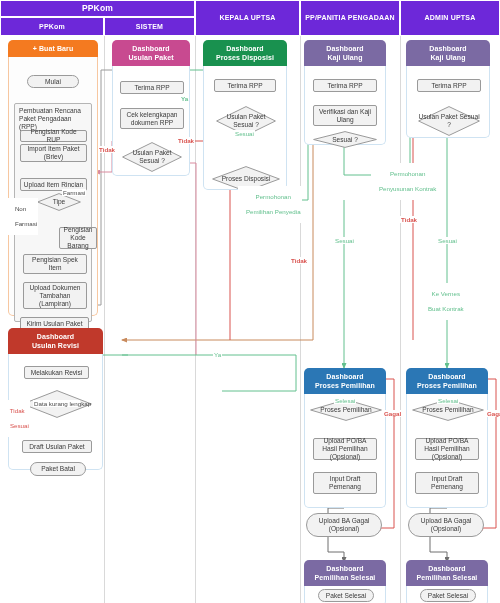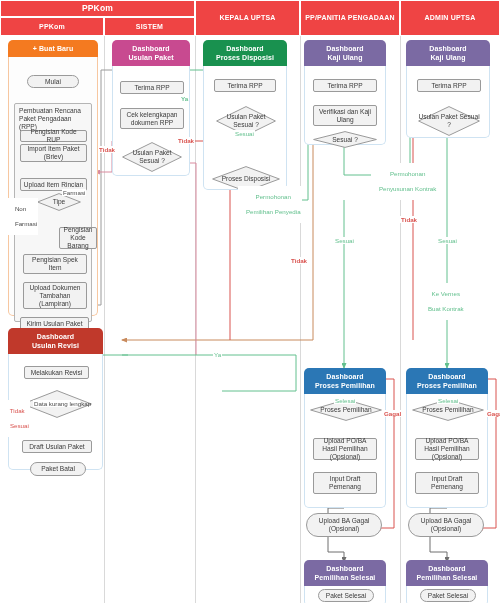--- a/index.html
+++ b/index.html
@@ -12,21 +12,21 @@
     position: relative;
     overflow: hidden;
     -webkit-font-smoothing: antialiased;
   }
   #root { position: absolute; inset: 0; }
 
   
   .lane-head-top, .lane-head-sub {
     position: absolute;
     box-sizing: border-box;
-    background: #ef4444;
+    background: #6d28d9;
     color: #ffffff;
     font-weight: bold;
     display: flex;
     align-items: center;
     justify-content: center;
     text-align: center;
     border: 1px solid #ffffff;
     letter-spacing: .2px;
     line-height: 1.05;
   }

